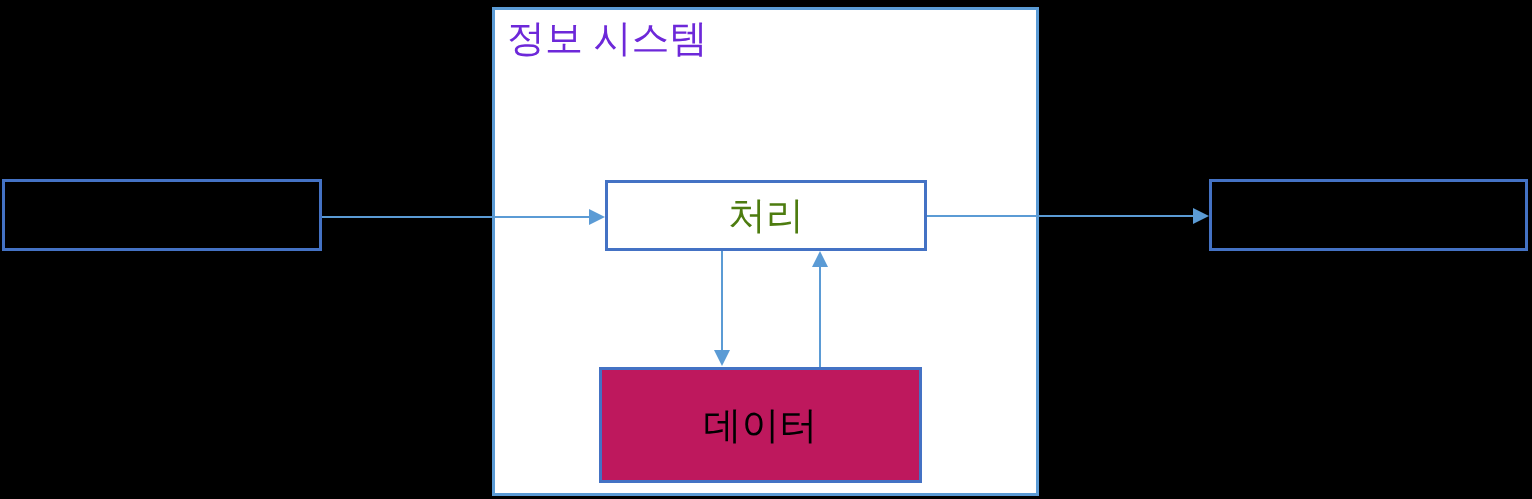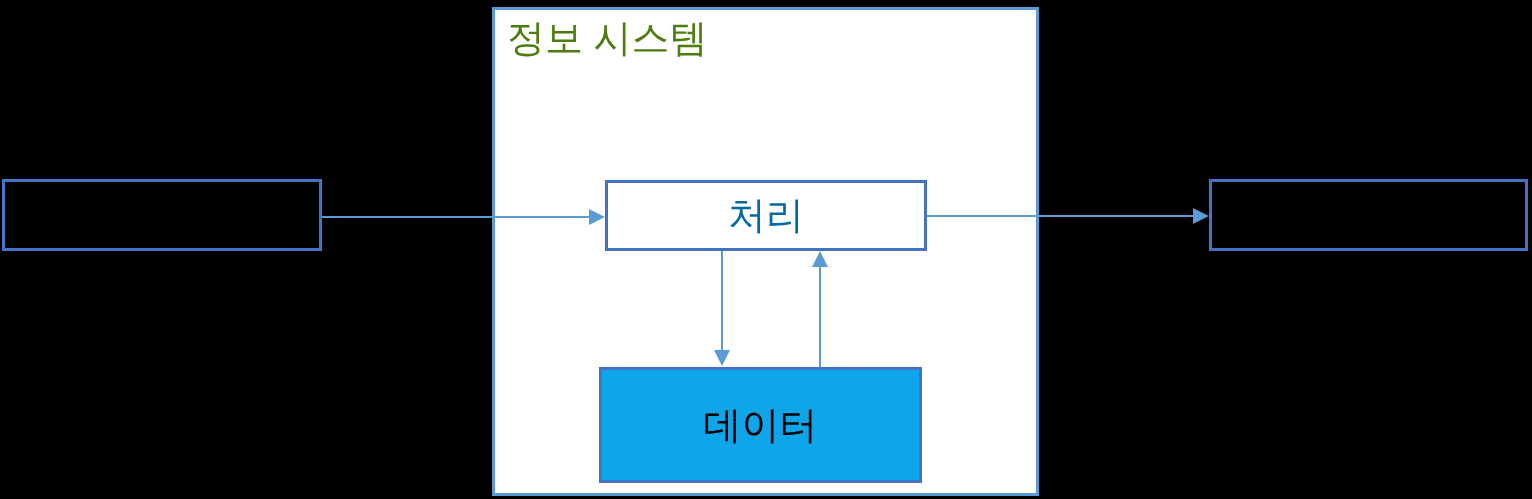--- a/index.html
+++ b/index.html
@@ -27,21 +27,21 @@
     height: 489px;
     background: #FFFFFF;
     border: 3px solid #5B9BD5;
   }
   .container-title {
     position: absolute;
     left: 12px;
     top: 5px;
     font-size: 38px;
     line-height: 1.25;
-    color: #4d7c0f;
+    color: #6d28d9;
     white-space: nowrap;
   }
   
   .input-box {
     left: 2px;
     top: 179px;
     width: 320px;
     height: 72px;
     background: #000000;
     border: 3px solid #4472C4;
@@ -59,29 +59,29 @@
     left: 605px;
     top: 180px;
     width: 322px;
     height: 71px;
     background: #FFFFFF;
     border: 3px solid #4472C4;
     display: flex;
     align-items: center;
     justify-content: center;
     font-size: 38px;
-    color: #0369a1;
+    color: #4d7c0f;
   }
   
   .database-box {
     left: 599px;
     top: 367px;
     width: 323px;
     height: 116px;
-    background: #0ea5e9;
+    background: #be185d;
     border: 3px solid #4472C4;
     display: flex;
     flex-direction: column;
     align-items: center;
     justify-content: center;
     font-size: 38px;
     line-height: 46px;
     color: #000000;
     text-align: center;
   }

